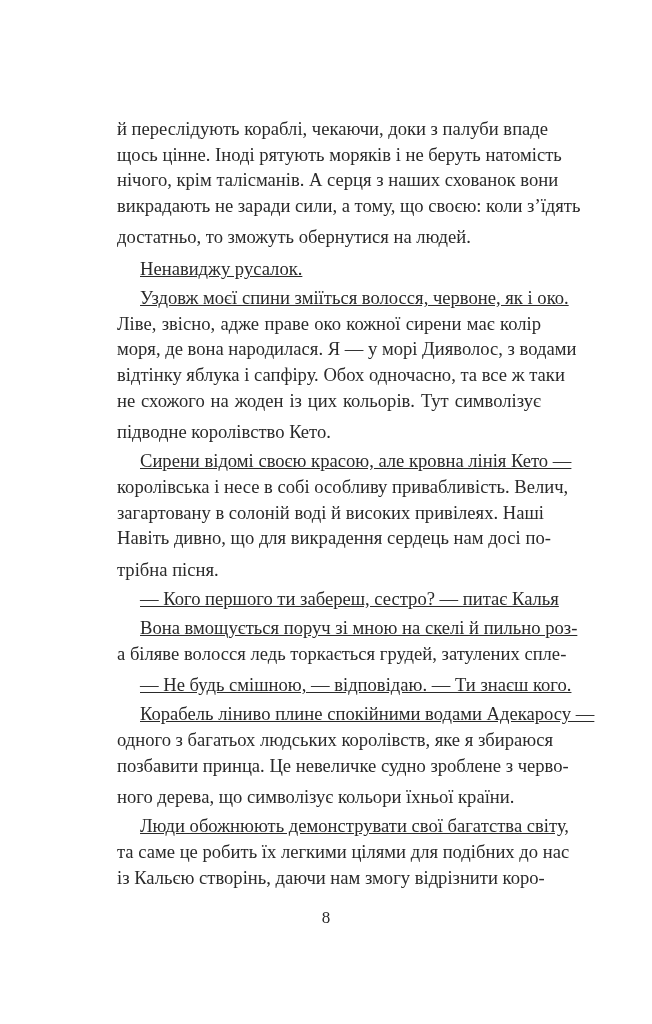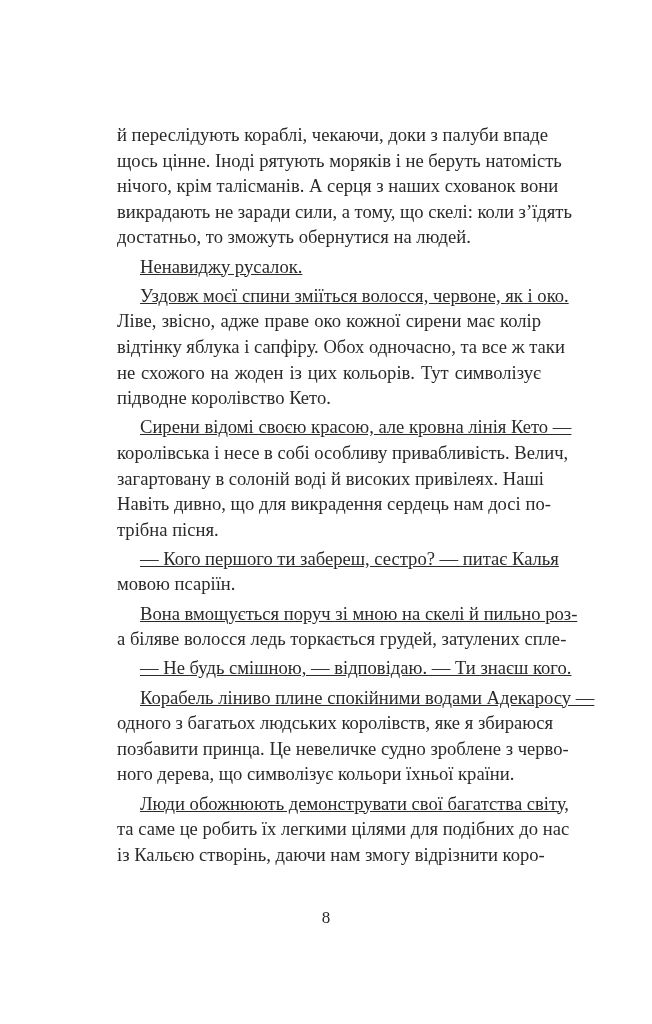--- a/index.html
+++ b/index.html
@@ -16,21 +16,21 @@
   .page {
     position: absolute;
     left: 0; top: 0;
     width: 652px;
     height: 1024px;
     background: #ffffff;
   }
   .text-block {
     position: absolute;
     left: 117px;
-    top: 122px;
+    top: 116px;
     width: 424px;
     font-family: "Liberation Serif", "DejaVu Serif", serif;
     font-size: 18.6px;
     line-height: 25.6px;
     color: #2a2a2a;
   }
   .para {
     margin: 0 0 3.6px 0;
     text-align: justify;
     text-align-last: left;
@@ -38,20 +38,21 @@
   }
   .line {
     display: block;
     text-align: justify;
     text-align-last: justify;
     white-space: nowrap;
     height: 25.6px;
   }
   .line.last {
     text-align-last: left;
+    margin-top: 6px;
   }
   .line.indent {
     padding-left: 23px;
     text-decoration: underline;
   }
   .page-number {
     position: absolute;
     left: 0;
     width: 652px;
     top: 908px;
@@ -64,47 +65,47 @@
 </head>
 <body>
 
 <div class="page">
   <div class="text-block">
 
     <div class="para">
       <span class="line">й переслідують кораблі, чекаючи, доки з палуби впаде</span>
       <span class="line">щось цінне. Іноді рятують моряків і не беруть натомість</span>
       <span class="line">нічого, крім талісманів. А серця з наших схованок вони</span>
-      <span class="line">викрадають не заради сили, а тому, що скелі: коли з’їдять</span>
+      <span class="line">викрадають не заради сили, а тому, що своєю: коли з’їдять</span>
       <span class="line last">достатньо, то зможуть обернутися на людей.</span>
     </div>
 
     <div class="para">
       <span class="line last indent">Ненавиджу русалок.</span>
     </div>
 
     <div class="para">
       <span class="line indent">Уздовж моєї спини зміїться волосся, червоне, як і око.</span>
       <span class="line">Ліве, звісно, адже праве око кожної сирени має колір</span>
+      <span class="line">моря, де вона народилася. Я — у морі Дияволос, з водами</span>
       <span class="line">відтінку яблука і сапфіру. Обох одночасно, та все ж таки</span>
       <span class="line">не схожого на жоден із цих кольорів. Тут символізує</span>
       <span class="line last">підводне королівство Кето.</span>
     </div>
 
     <div class="para">
       <span class="line indent">Сирени відомі своєю красою, але кровна лінія Кето —</span>
       <span class="line">королівська і несе в собі особливу привабливість. Велич,</span>
       <span class="line">загартовану в солоній воді й високих привілеях. Наші</span>
       <span class="line">Навіть дивно, що для викрадення сердець нам досі по-</span>
       <span class="line last">трібна пісня.</span>
     </div>
 
     <div class="para">
       <span class="line indent">— Кого першого ти забереш, сестро? — питає Калья</span>
-      <span class="line last">мовою псаріїн.</span>
     </div>
 
     <div class="para">
       <span class="line indent">Вона вмощується поруч зі мною на скелі й пильно роз-</span>
       <span class="line">а біляве волосся ледь торкається грудей, затулених спле-</span>
     </div>
 
     <div class="para">
       <span class="line last indent">— Не будь смішною, — відповідаю. — Ти знаєш кого.</span>
     </div>

